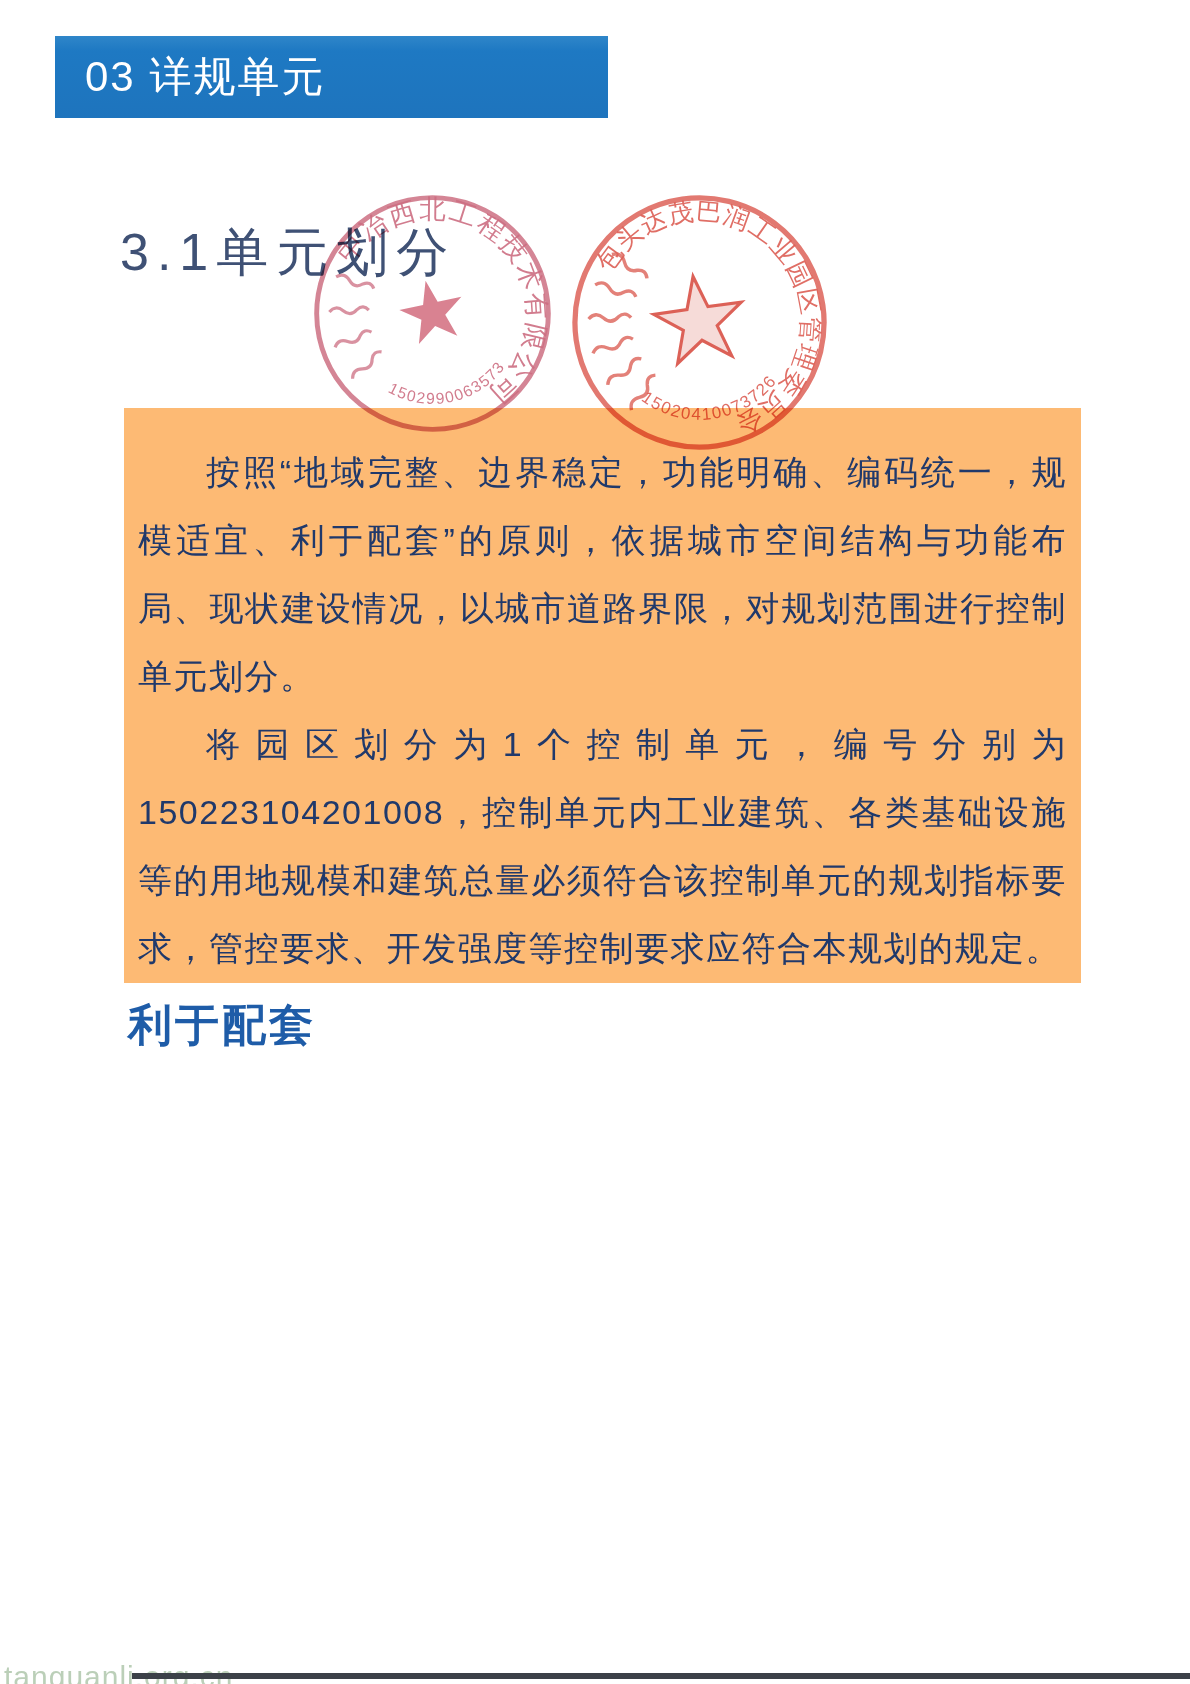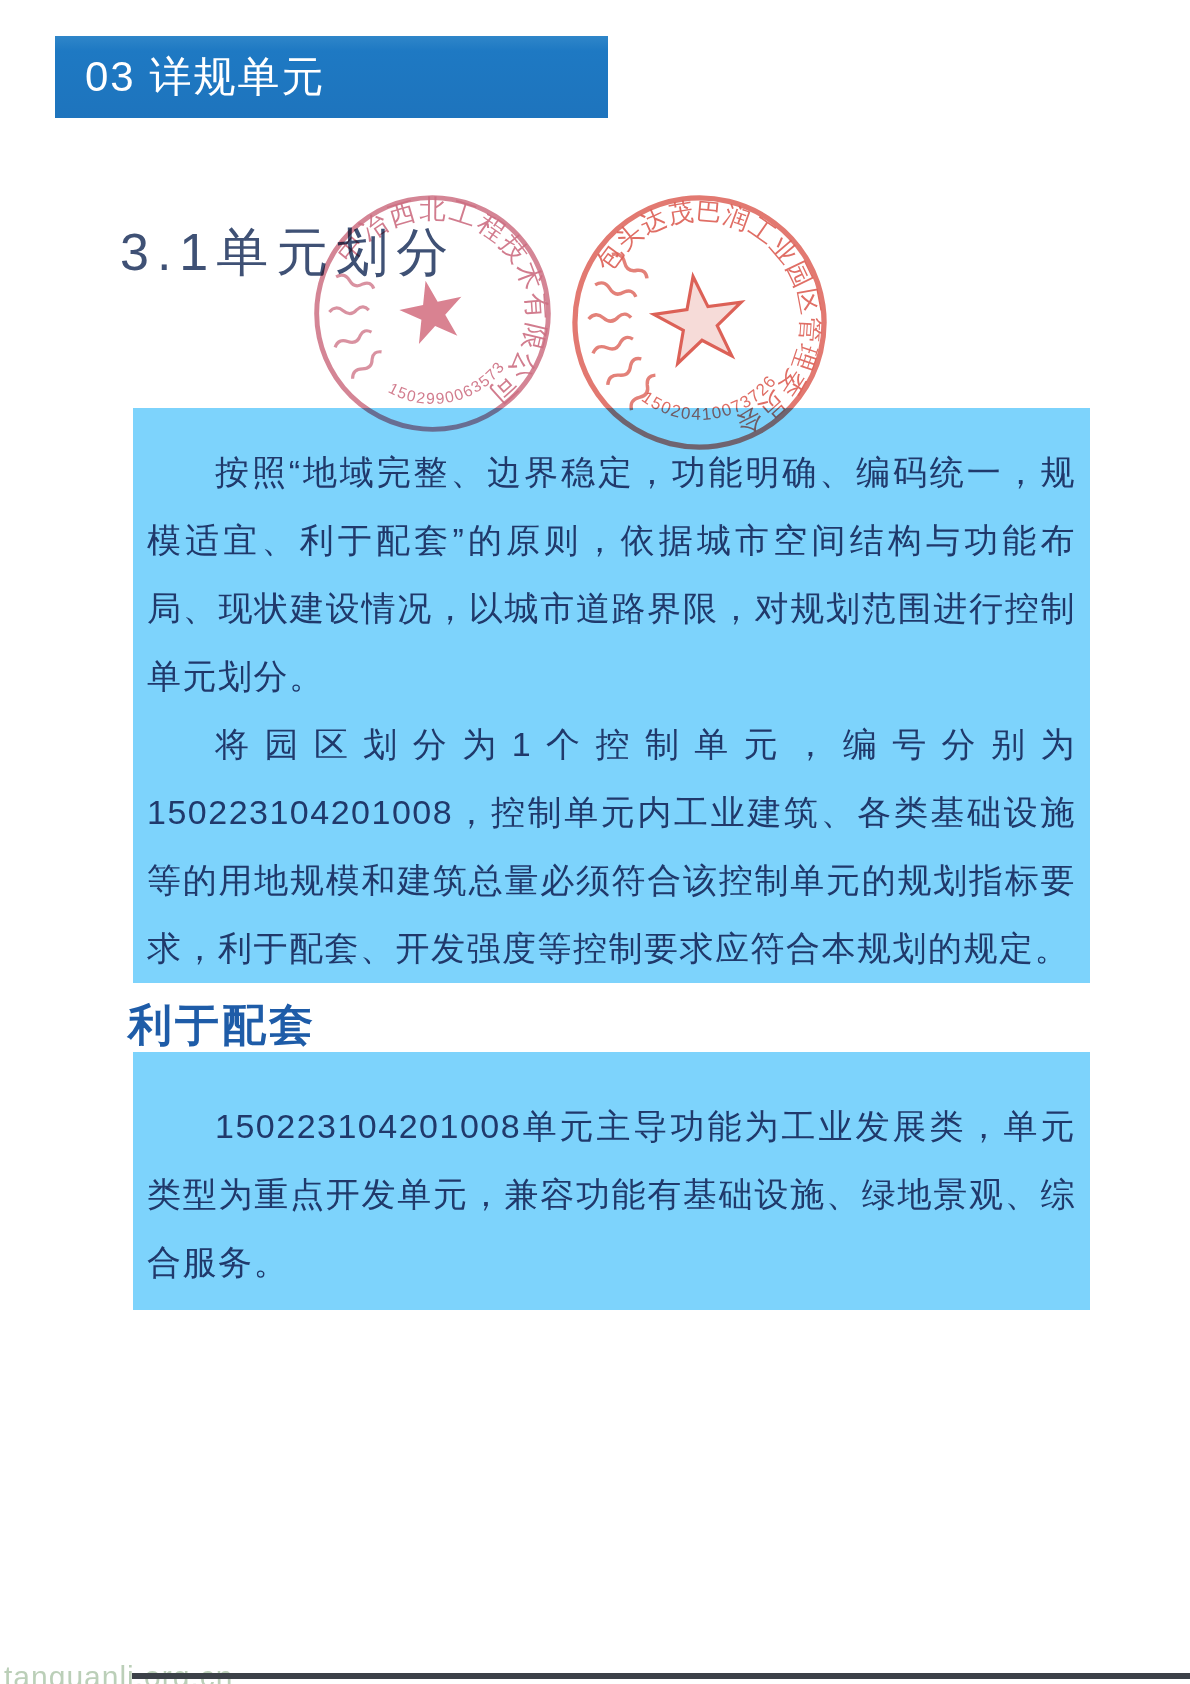--- a/index.html
+++ b/index.html
@@ -24,22 +24,22 @@
     font-size:52px;letter-spacing:8px;
     color:#3f5175;font-weight:400;
   }
   .sub-heading{
     position:absolute;left:128px;
     font-size:44px;font-weight:bold;color:#1e5ca8;letter-spacing:3px;
   }
   #heading-unit-coding{top:336px;}
   #heading-control-req{top:996px;}
   .text-block{
-    position:absolute;left:133px;width:957px;
-    background:#7dd3fc;
+    position:absolute;left:124px;width:957px;
+    background:#fdba74;
     box-sizing:border-box;
     padding:0 14px;
     color:#20396b;
     font-size:34px;line-height:68px;letter-spacing:1.5px;
     text-align:justify;
   }
   #intro-block{top:408px;height:575px;padding-top:30px;}
   #control-block{top:1052px;height:258px;padding-top:40px;}
   .text-block p{margin:0;text-indent:2em;}
   .stamp{
@@ -66,28 +66,25 @@
 
   <div class="banner">
     <span>03 详规单元</span>
   </div>
 
   <div class="section-title">3.1单元划分</div>
 
 
   <div class="text-block" id="intro-block">
     <p>按照“地域完整、边界稳定，功能明确、编码统一，规模适宜、利于配套”的原则，依据城市空间结构与功能布局、现状建设情况，以城市道路界限，对规划范围进行控制单元划分。</p>
-    <p>将园区划分为1个控制单元，编号分别为150223104201008，控制单元内工业建筑、各类基础设施等的用地规模和建筑总量必须符合该控制单元的规划指标要求，利于配套、开发强度等控制要求应符合本规划的规定。</p>
+    <p>将园区划分为1个控制单元，编号分别为150223104201008，控制单元内工业建筑、各类基础设施等的用地规模和建筑总量必须符合该控制单元的规划指标要求，管控要求、开发强度等控制要求应符合本规划的规定。</p>
   </div>
 
   <div class="sub-heading" id="heading-control-req">利于配套</div>
 
-  <div class="text-block" id="control-block">
-    <p>150223104201008单元主导功能为工业发展类，单元类型为重点开发单元，兼容功能有基础设施、绿地景观、综合服务。</p>
-  </div>
 
   <svg class="stamp" id="stamp-left" width="265" height="265" viewBox="0 0 270 270">
     <defs>
       <path id="arcL" d="M 38 135 A 97 97 0 1 1 232 135 A 97 97 0 1 1 38 135"></path>
       <path id="serL" d="M 48.5 166.5 A 92 92 0 0 0 221.5 166.5"></path>
     </defs>
     <circle cx="135" cy="135" r="118" fill="none" stroke="#c65a70" stroke-width="5" opacity=".85"></circle>
     <polygon points="135,101 142.6,124.5 167.3,124.5 147.4,139 155,162.5 135,148 115,162.5 122.6,139 102.7,124.5 127.4,124.5" fill="#cf6074" opacity=".9"></polygon>
     <g fill="none" stroke="#c65a70" stroke-width="3.2" opacity=".75">
       <path d="M 131 30 q 8 6 2 14 q -6 8 2 14 q 6 6 0 12" transform="rotate(-55,135,135)"></path>

